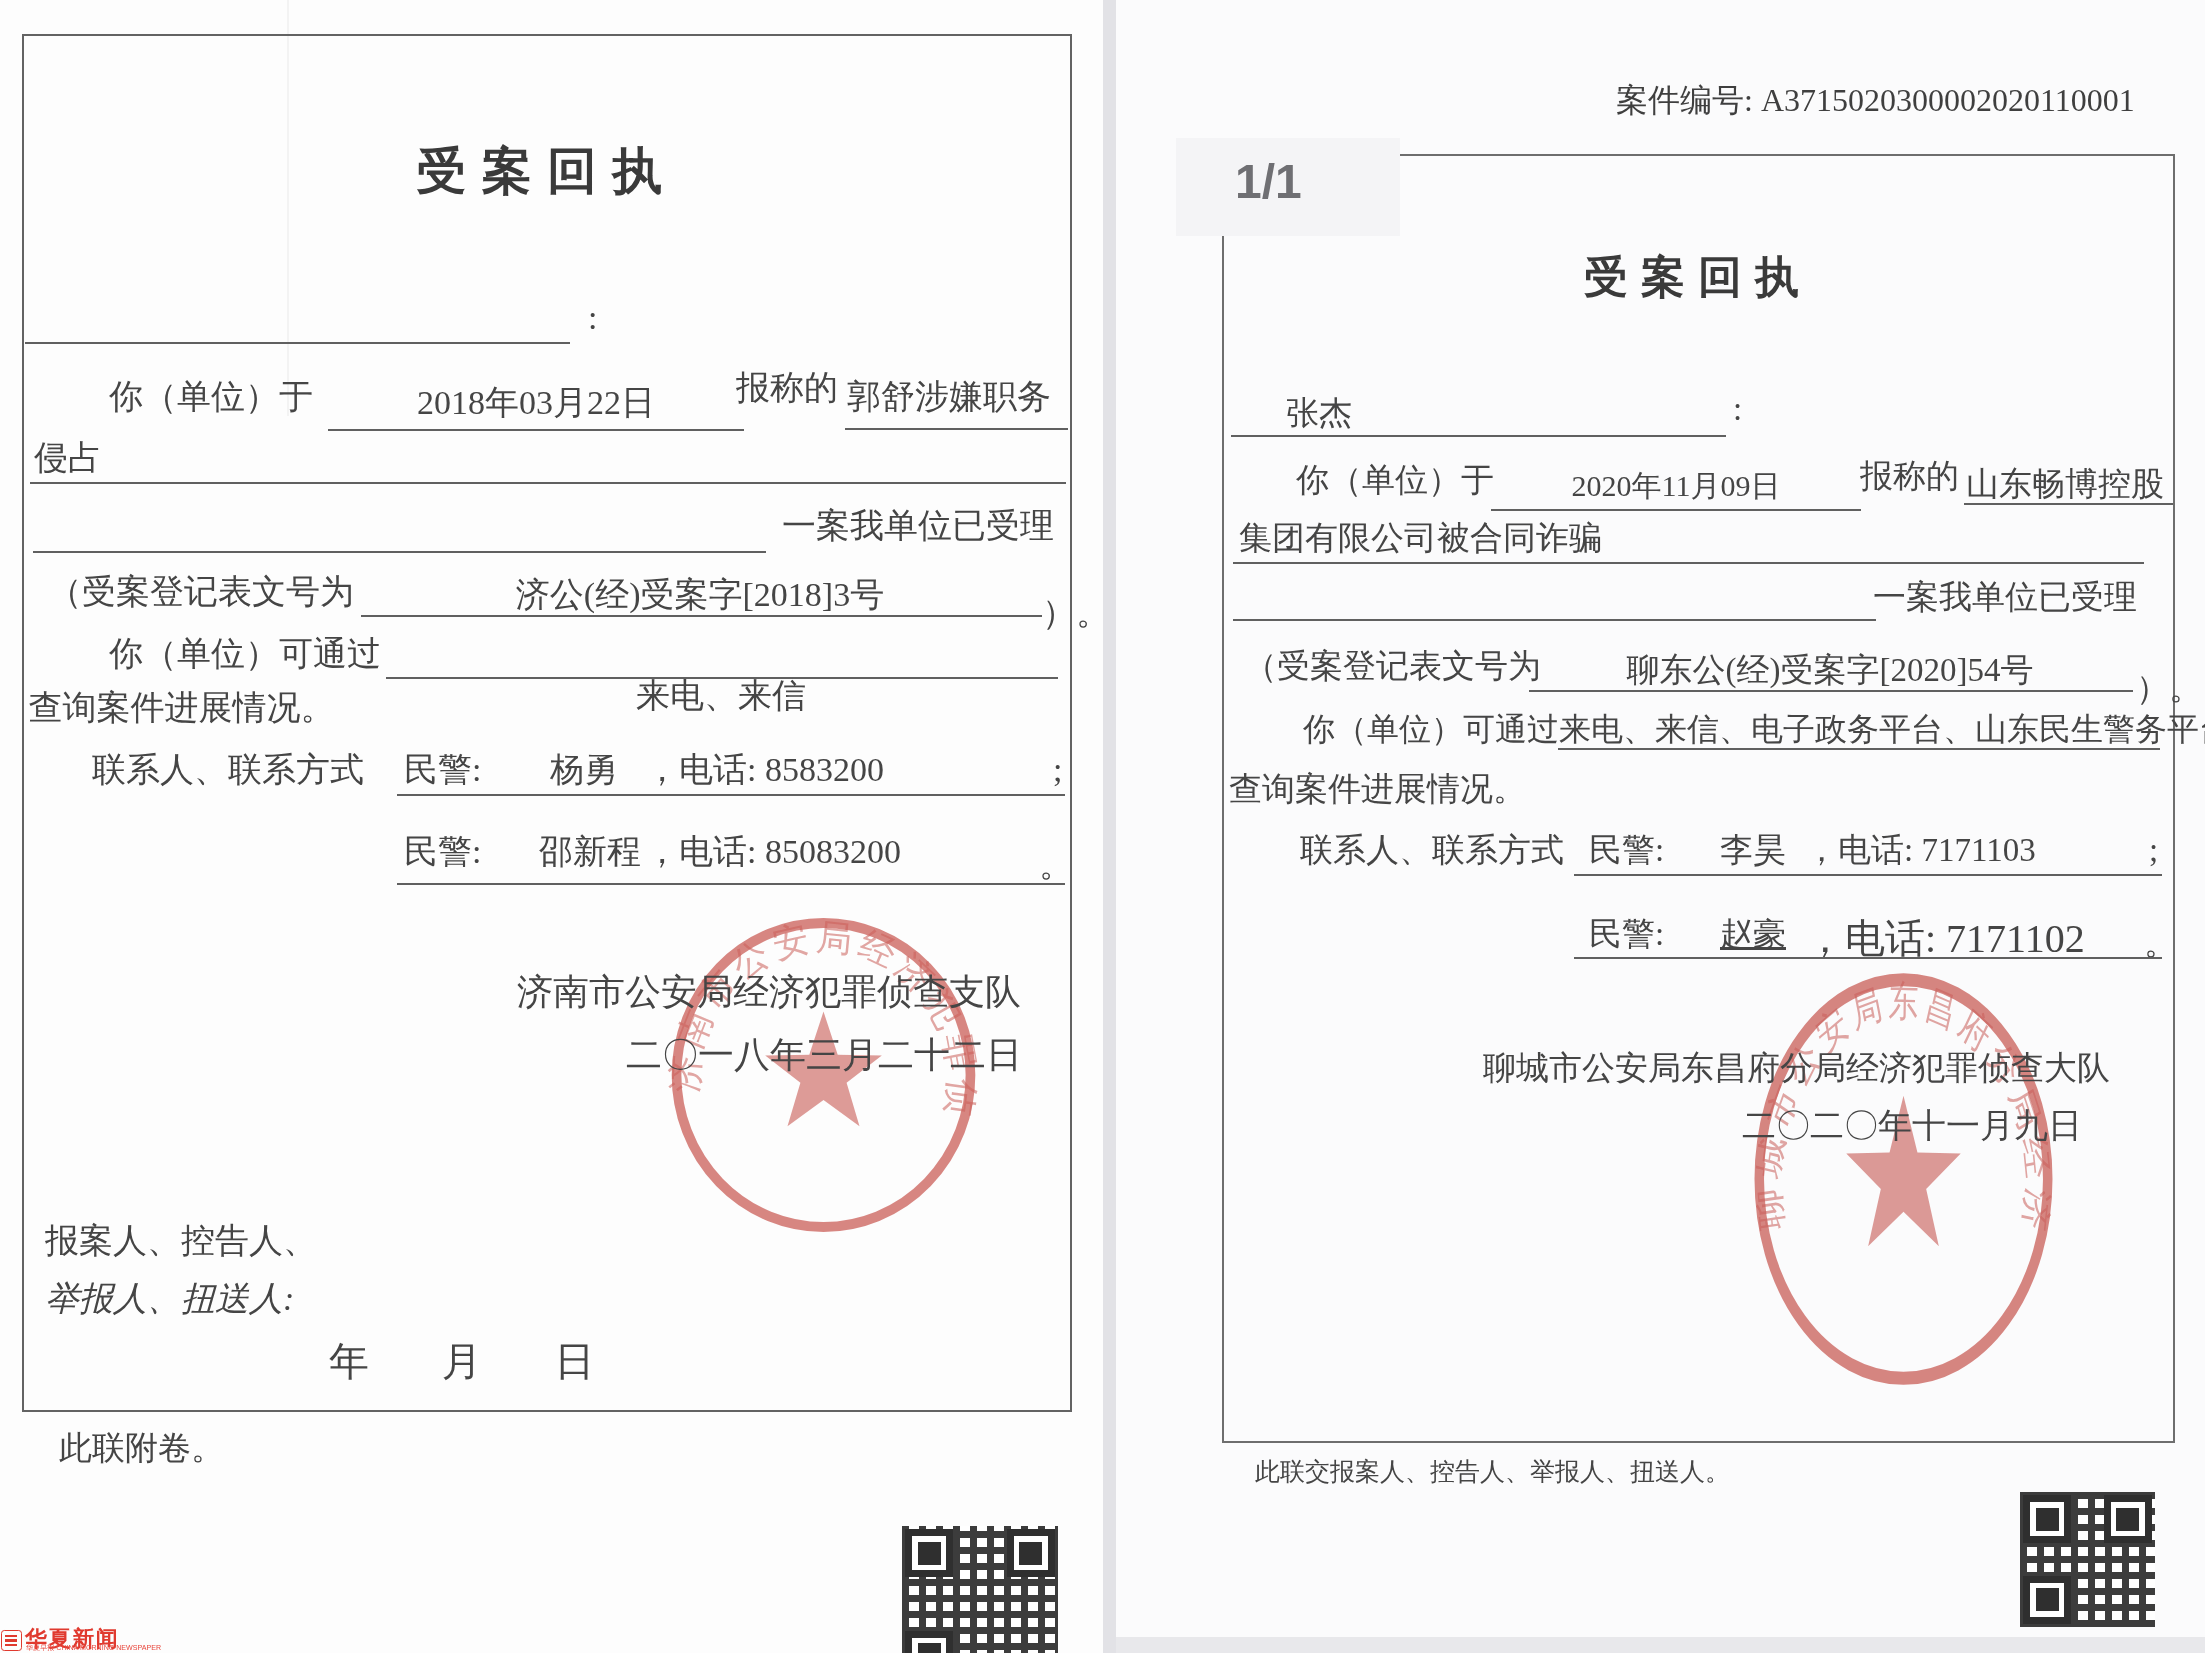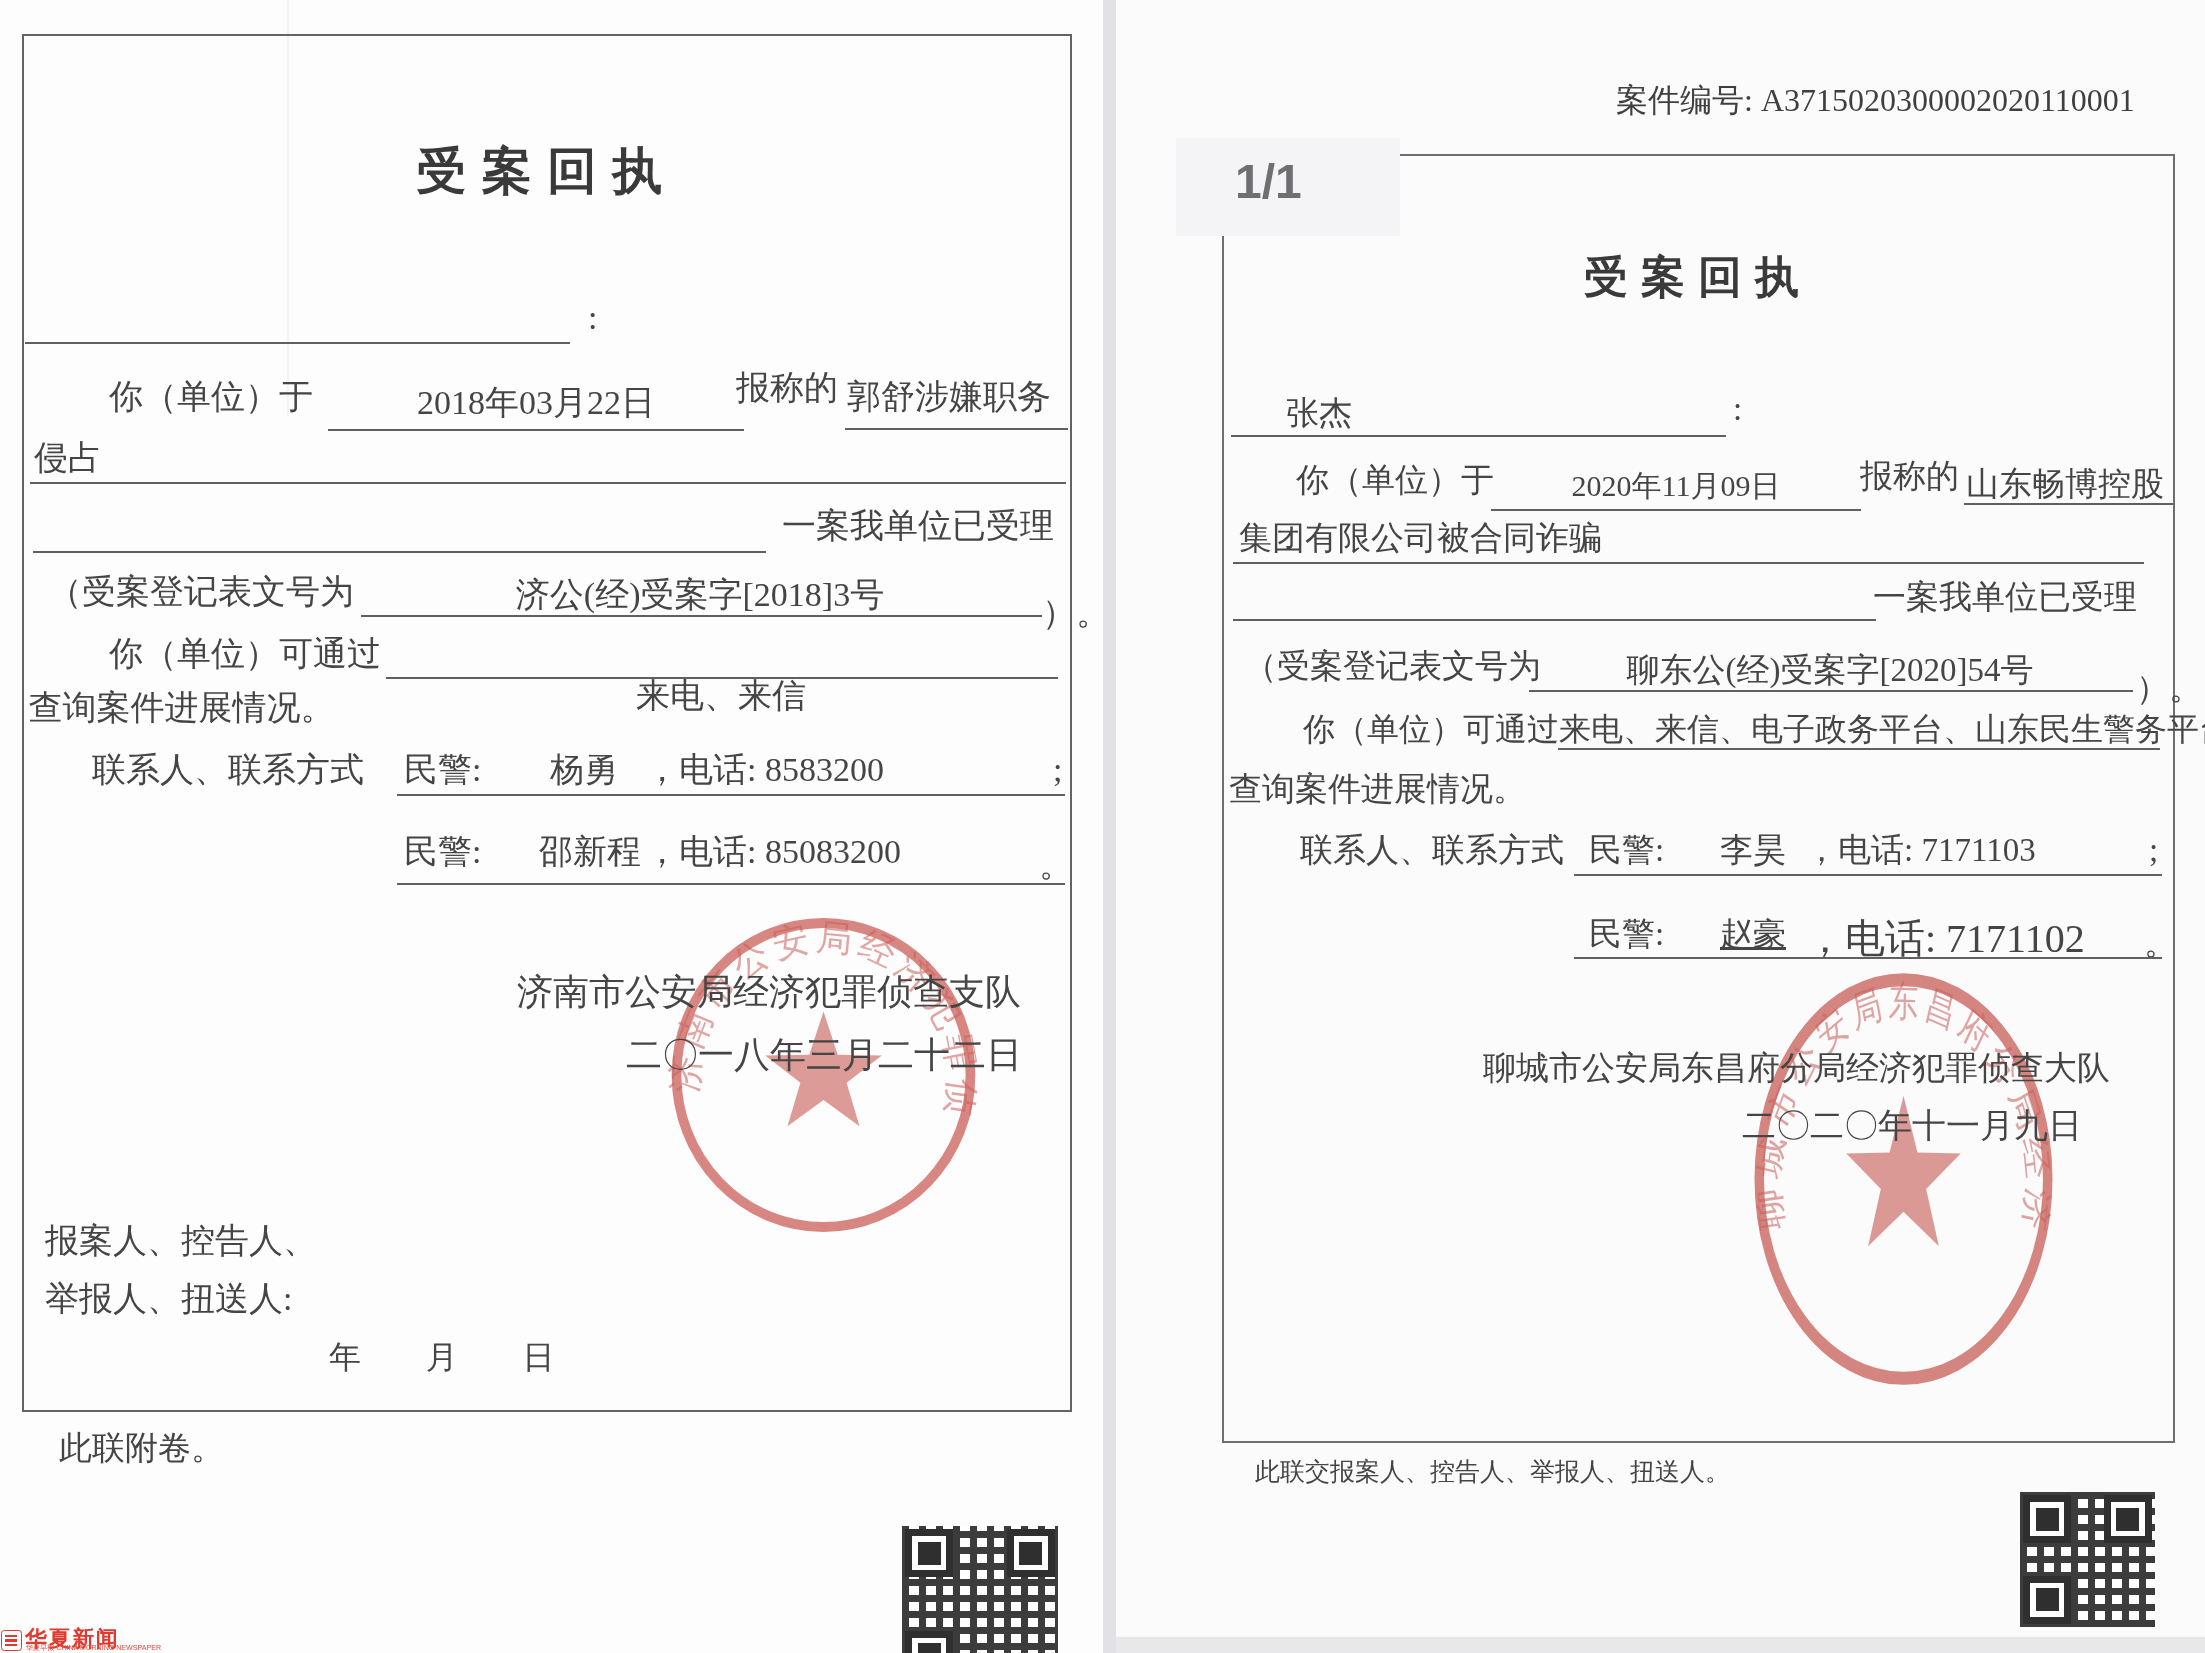--- a/index.html
+++ b/index.html
@@ -97,22 +97,22 @@
   <defs>
       <path id="arc-l" d="M 26 128 A 78 78 0 1 1 174 128" fill="none"></path>
     </defs>
   <text class="stamp-arc" font-size="22"><textPath href="#arc-l" startOffset="6%">济南市公安局经济犯罪侦查支队</textPath></text>
 </svg>
 
 <div class="t" style="left:517px;top:972px;font-size:36px;">济南市公安局经济犯罪侦查支队</div>
 <div class="t" style="left:626px;top:1035px;font-size:36px;">二〇一八年三月二十二日</div>
 
 <div class="t" style="left:45px;top:1221px;font-size:34px;">报案人、控告人、</div>
-<div class="t" style="left:45px;top:1279px;font-size:34px;">举报人、扭送人:</div>
-<div class="t" style="left:329px;top:1339px;font-size:32px;letter-spacing:16.4px;">年　月　日</div>
+<div class="t" style="left:45px;top:1279px;font-size:34px;font-style:italic;">举报人、扭送人:</div>
+<div class="t" style="left:329px;top:1339px;font-size:40px;letter-spacing:16.4px;">年　月　日</div>
 
 <div class="t" style="left:59px;top:1430px;font-size:33px;">此联附卷。</div>
 
 <div class="qr" style="left:902px;top:1526px;width:156px;height:156px;">
   <div class="f tl"></div>
   <div class="f tr"></div>
   <div class="f bl"></div>
 </div>
 
 <div class="page page-right"></div>

